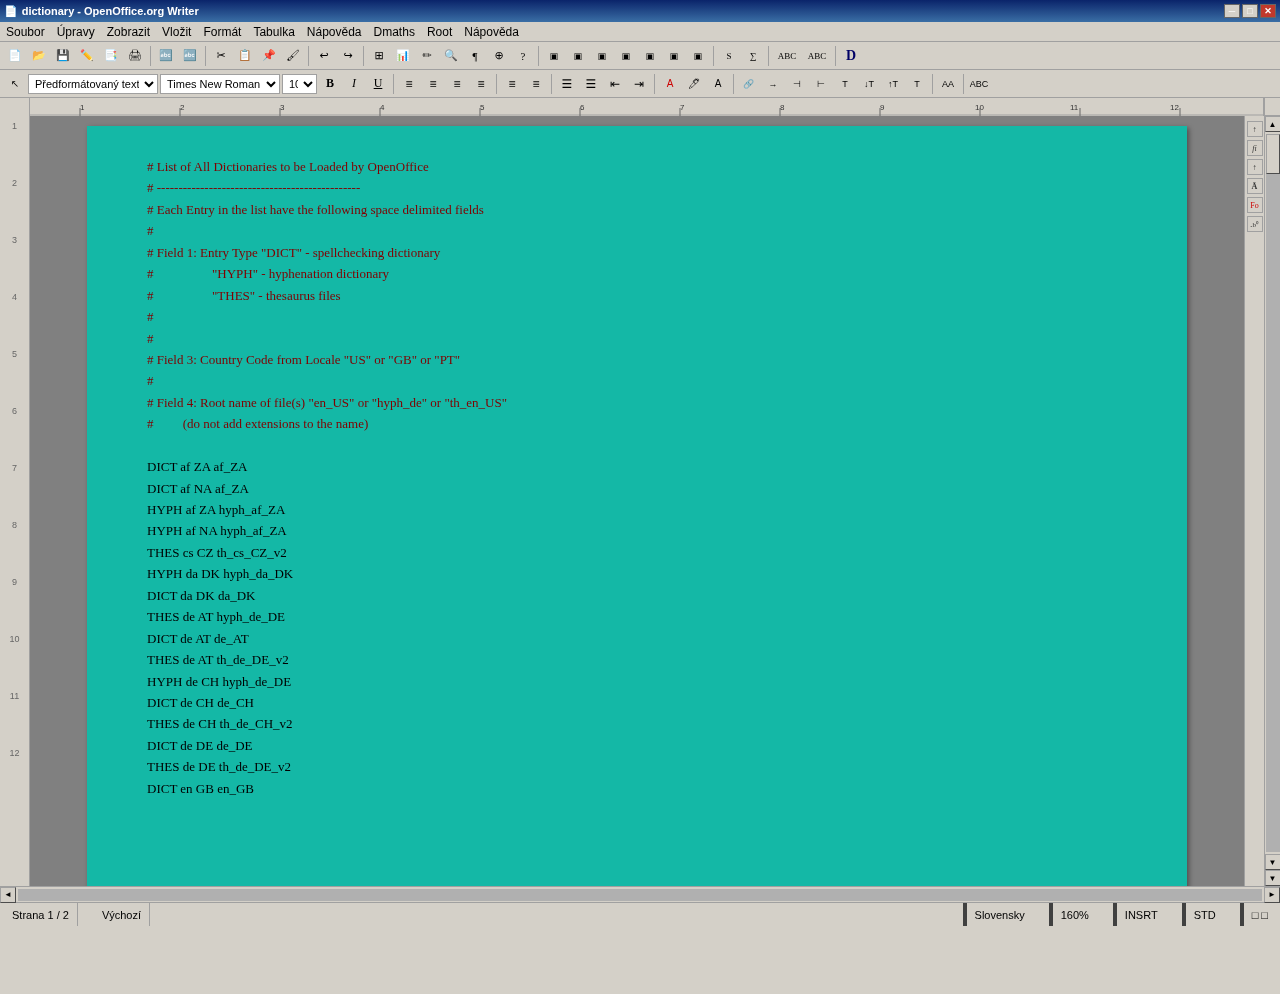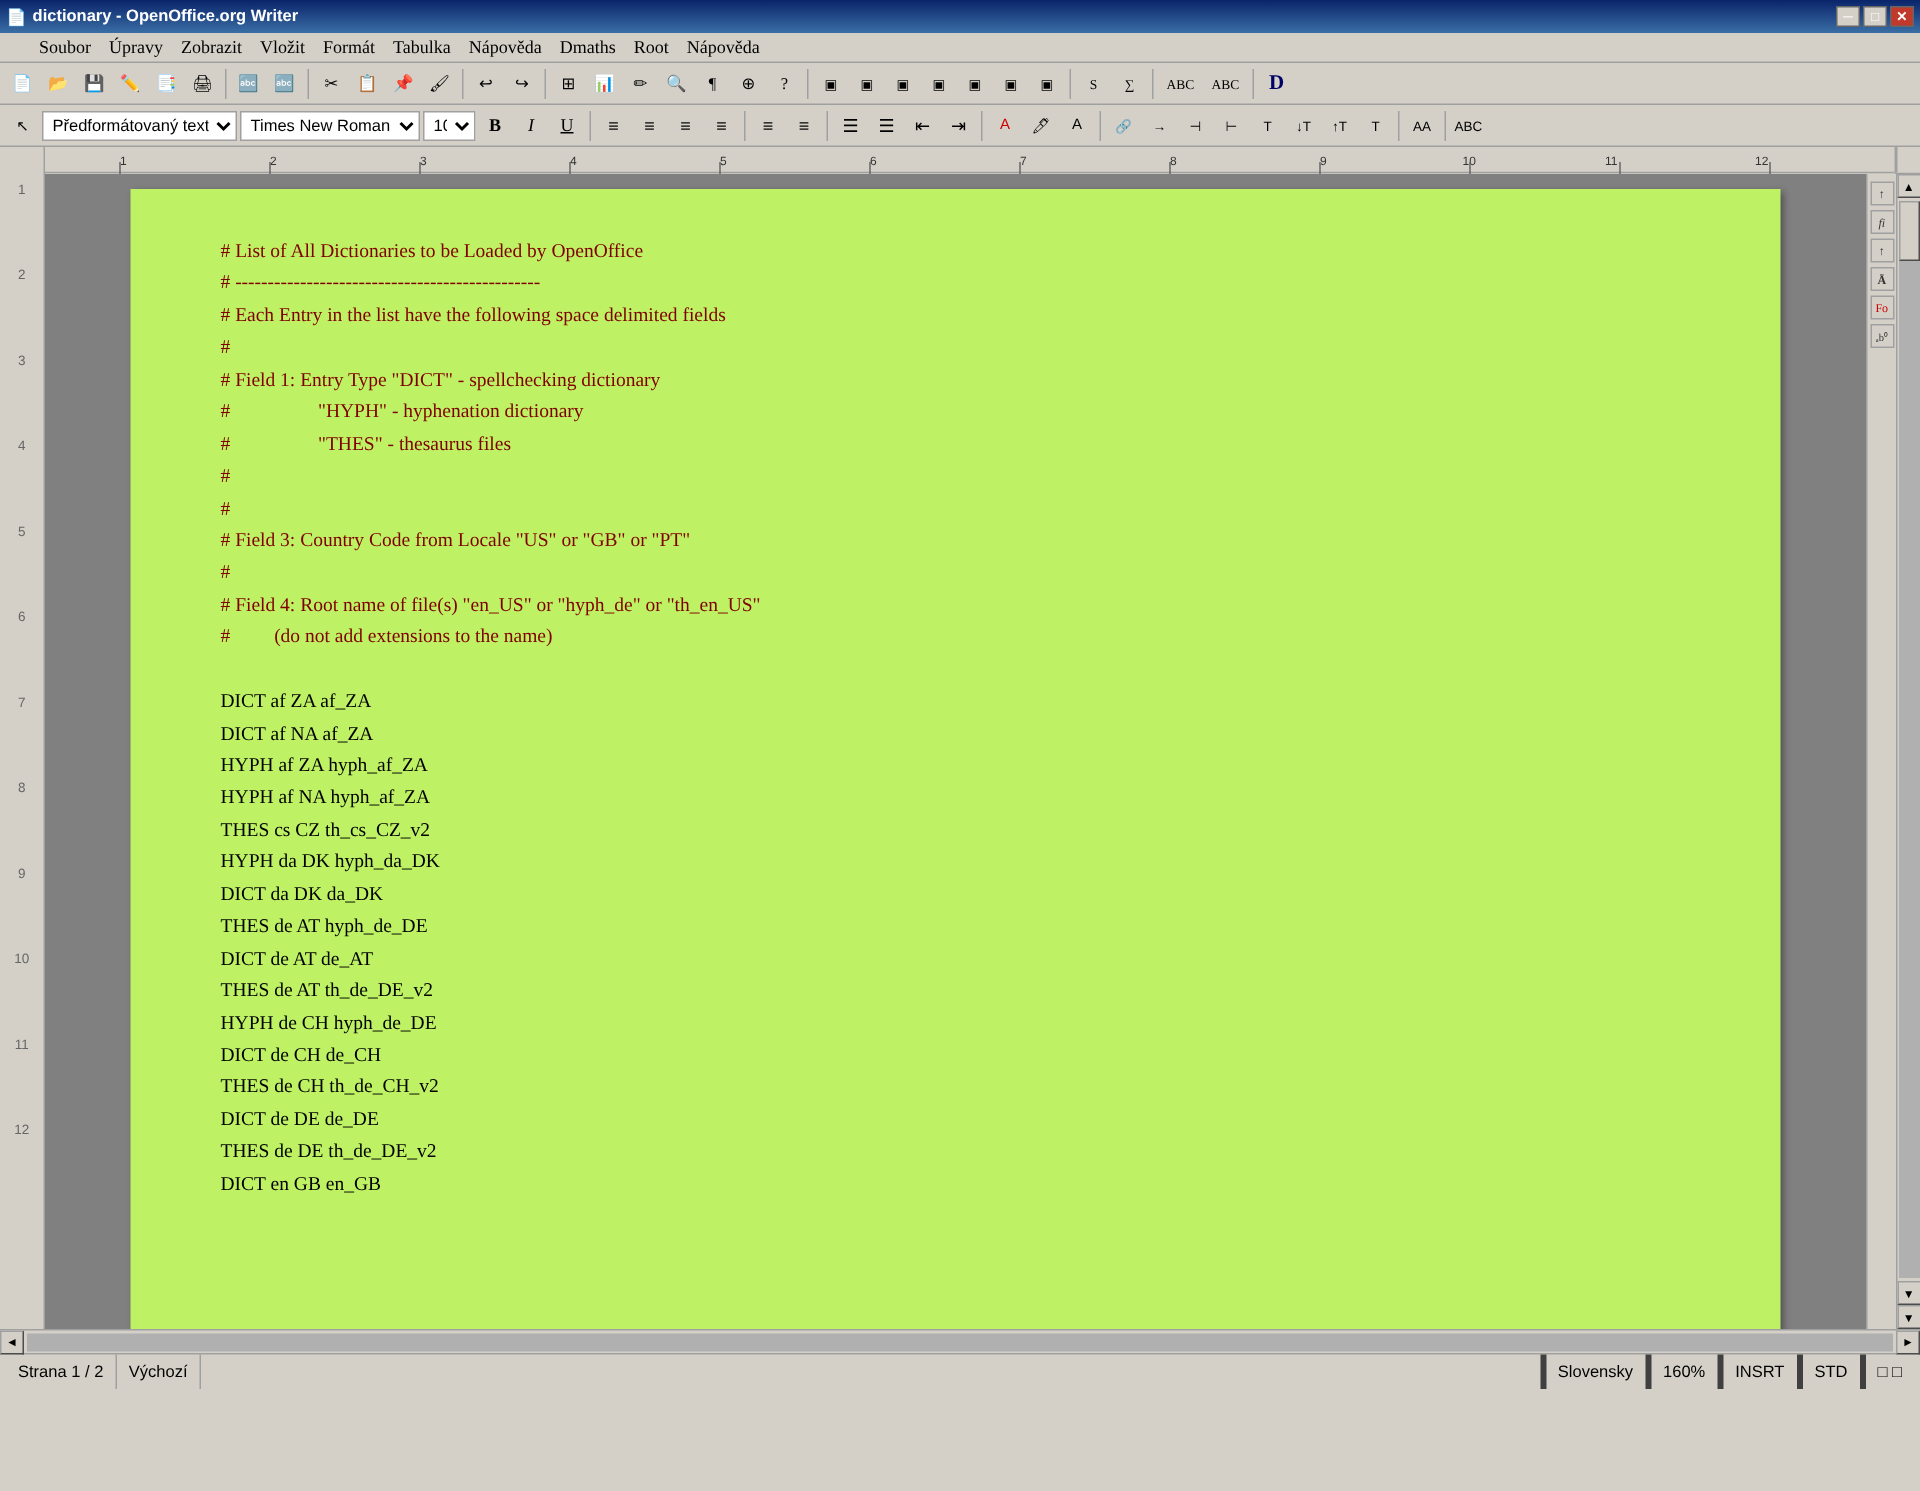--- a/index.html
+++ b/index.html
@@ -31,23 +31,23 @@
     }
     .title-btn-close { background: #c0392b; color: white; }
 
     
     #menubar {
       background: #d4d0c8;
       height: 20px;
       display: flex;
       align-items: center;
       border-bottom: 1px solid #a0a0a0;
-      font-family: Liberation Serif, serif;
+      font-family: Liberation Sans, sans-serif;
       font-size: 12px;
-      padding: 0 20px;
+      padding: 0 0;
     }
     .menu-item {
       padding: 2px 6px;
       cursor: pointer;
     }
 
     
     .toolbar {
       background: #d4d0c8;
       height: 28px;
@@ -166,21 +166,21 @@
     
     #doc-area {
       flex: 1;
       background: #808080;
       overflow: hidden;
       display: flex;
       justify-content: center;
       padding: 10px 0;
     }
     #doc-page {
-      background: #bef264;
+      background: #14b8a6;
       width: 1100px;
       min-height: 800px;
       box-shadow: 2px 2px 5px rgba(0,0,0,0.4);
       padding: 30px 60px;
       font-family: 'Times New Roman', Times, serif;
       font-size: 13px;
       line-height: 1.5;
     }
 
     
@@ -236,21 +236,21 @@
     
     #statusbar {
       height: 24px;
       background: #d4d0c8;
       border-top: 1px solid #a0a0a0;
       display: flex;
       align-items: center;
       font-family: Arial, sans-serif;
       font-size: 11px;
       padding: 0 4px;
-      gap: 0;
+      gap: 16px;
     }
     .status-item {
       padding: 0 8px;
       border-right: 1px solid #a0a0a0;
       height: 100%;
       display: flex;
       align-items: center;
     }
     .status-item-right {
       padding: 0 8px;

